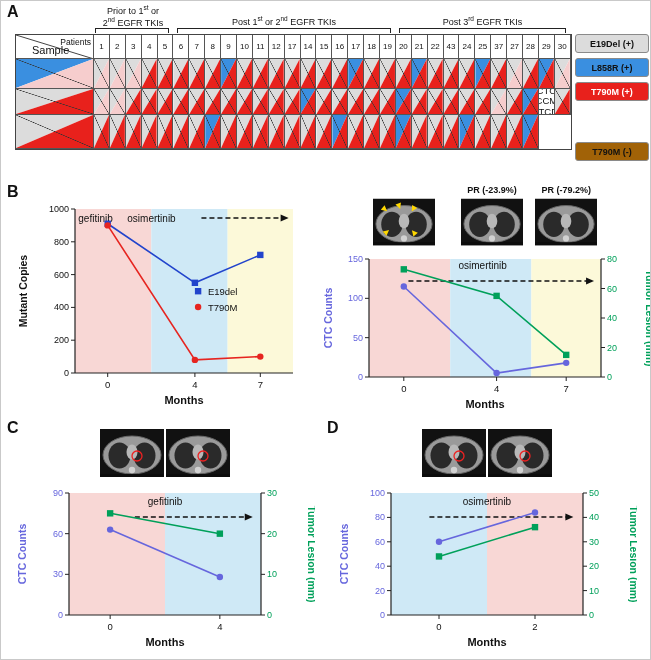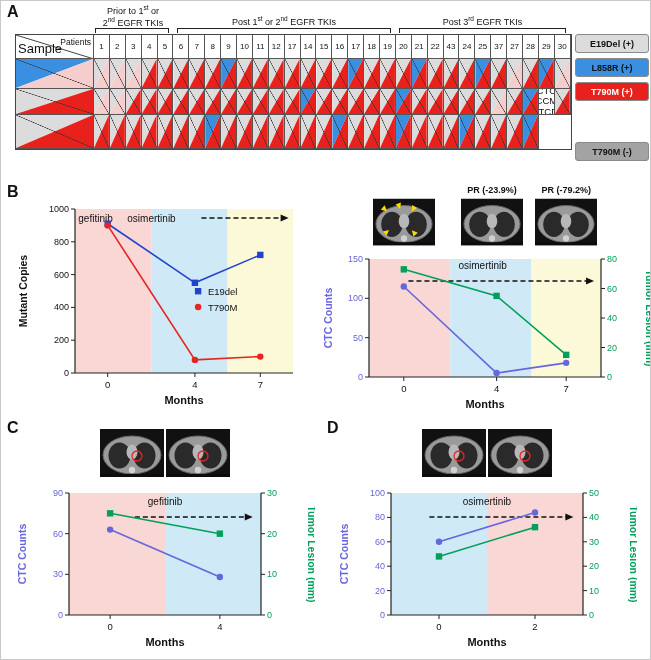--- a/index.html
+++ b/index.html
@@ -14,21 +14,21 @@
   
   .mgrid{display:grid;grid-template-columns:78px repeat(30,15.9px);grid-template-rows:24px 30px 26px 34px;
          border:1px solid #444;background:#fff;}
   .mcell{position:relative;border-right:1px solid #555;border-bottom:1px solid #555;overflow:hidden;}
   .pnum{font-size:8px;display:flex;align-items:center;justify-content:center;}
   .rlabel{font-size:9.5px;display:flex;align-items:center;justify-content:center;text-align:center;line-height:1.1;}
   .tri-top{position:absolute;inset:0;clip-path:polygon(0 0,100% 0,0 100%);}
   .tri-bot{position:absolute;inset:0;clip-path:polygon(100% 0,100% 100%,0 100%);}
   .diagline{position:absolute;inset:0;background:linear-gradient(to top right,transparent calc(50% - 0.6px),#333 50%,transparent calc(50% + 0.6px));}
   .corner .ctop{position:absolute;top:2px;right:2px;font-size:8.5px;}
-  .corner .cbot{position:absolute;bottom:2px;left:2px;font-size:13px;}
+  .corner .cbot{position:absolute;bottom:2px;left:16px;font-size:11px;}
   .corner svg{position:absolute;inset:0;}
   
   .lgbox{width:74px;height:19px;margin-bottom:5px;border:1px solid #8a8a8a;border-radius:3px;
          display:flex;align-items:center;justify-content:center;font-size:9px;font-weight:bold;}
   
   .chartbox{position:absolute;}
   .chartbox .chartmount{position:absolute;left:0;}
   .chartbox .ctimg{position:absolute;}
   .chartbox .prlabel{position:absolute;width:90px;text-align:center;font-size:9px;font-weight:bold;}
   svg text{font-family:"Liberation Sans",sans-serif;}
@@ -534,21 +534,21 @@
           <div class="tri-top" style="background: rgb(58, 143, 224);"></div>
           <div class="tri-bot" style="background: rgb(232, 33, 28);"></div>
           <div class="diagline"></div>
         </div>
       </div>
     </div>
   <div id="legendA" style="left:574px;top:33px">
       <div class="lgbox" style="background: rgb(220, 220, 220); color: rgb(17, 17, 17);">E19Del (+)</div>
       <div class="lgbox" style="background: rgb(58, 143, 224); color: rgb(17, 17, 17);">L858R (+)</div>
       <div class="lgbox" style="background: rgb(232, 33, 28); color: rgb(255, 255, 255);">T790M (+)</div>
-      <div class="lgbox" style="background: #a3a3a3; color: rgb(17, 17, 17); margin-top: 41px;">T790M (-)</div>
+      <div class="lgbox" style="background: #a16207; color: rgb(17, 17, 17); margin-top: 41px;">T790M (-)</div>
     </div>
 
   <div class="plabel" style="left:6px;top:182px">B</div>
   <div id="chart-b_left" class="chartbox" style="left:12px;top:194px;width:290px;height:220px">
       <div class="chartmount" style="top:0px"><svg width="290" height="220">
           <rect x="62" y="14" width="76.30000000000001" height="164" fill="#f8d7d5"></rect>
           <rect x="138.3" y="14" width="76.29999999999998" height="164" fill="#cfe9f6"></rect>
           <rect x="214.6" y="14" width="65.4" height="164" fill="#fcf9d9"></rect>
           <line x1="62" y1="14" x2="62" y2="178" stroke="#222" stroke-width="1.2"></line>
           <line x1="62" y1="178" x2="280" y2="178" stroke="#222" stroke-width="1.2"></line>

